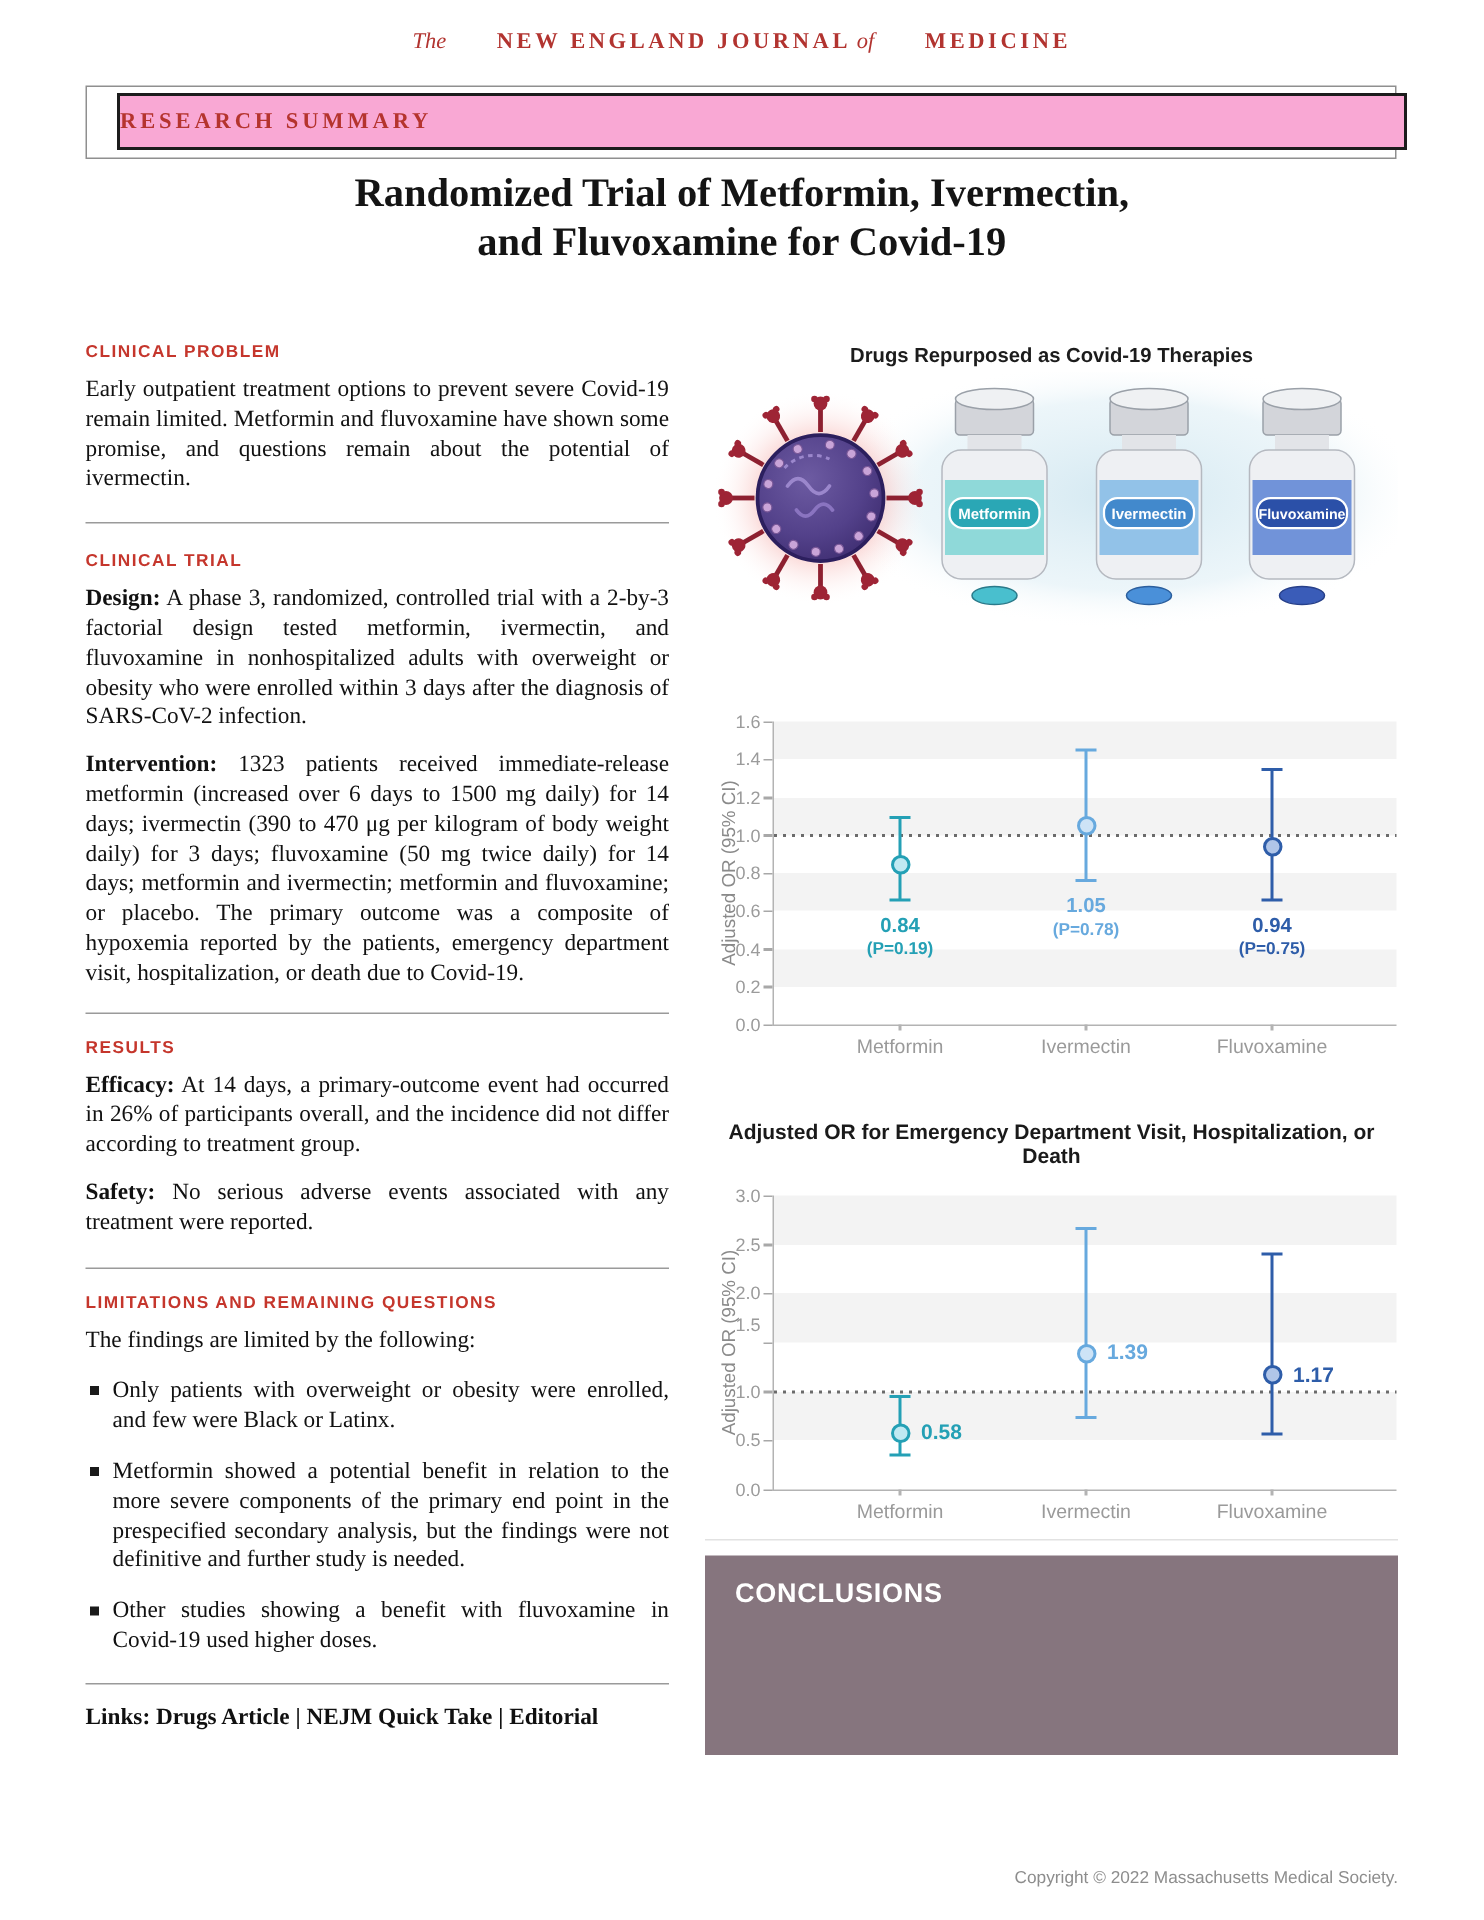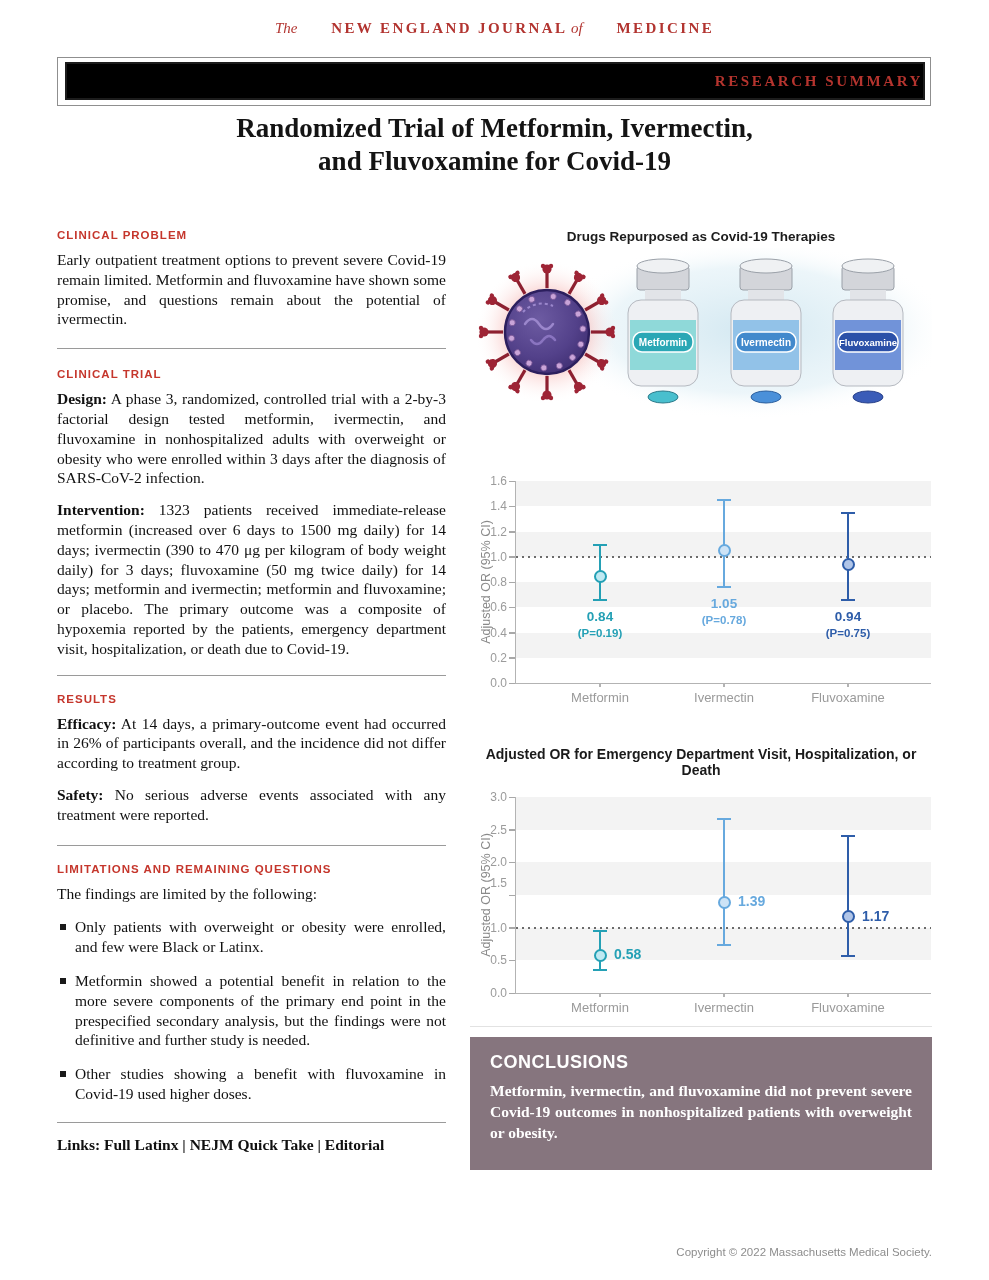--- a/index.html
+++ b/index.html
@@ -7,22 +7,22 @@
         font-family:"Liberation Serif",serif;color:#151515;}
   .abs{position:absolute;}
 
   
   #masthead{top:20px;left:0;width:100%;text-align:center;color:#b23430;font-size:15px;}
   #masthead .caps{letter-spacing:2.4px;font-weight:bold;margin-left:30px;}
   #masthead .it{font-style:italic;letter-spacing:0;}
 
   
   #rs-frame{left:57px;top:57px;width:872px;height:47px;border:1.5px solid #8f8f8f;background:#fff;}
-  #rs-box{left:65px;top:62px;width:856px;height:34px;border:2px solid #1c1c1c;background:#000000;
-          text-align:right;line-height:34px;color:#b5342e;font-size:15px;font-weight:bold;letter-spacing:2.6px;}
+  #rs-box{left:78px;top:62px;width:856px;height:34px;border:2px solid #1c1c1c;background:#f9a8d4;
+          text-align:left;line-height:34px;color:#b5342e;font-size:15px;font-weight:bold;letter-spacing:2.6px;}
 
   
   #title{top:112px;left:0;width:100%;text-align:center;font-weight:bold;font-size:27px;line-height:33px;color:#141414;}
   #byline{top:193px;left:0;width:100%;text-align:center;font-family:"Liberation Sans",sans-serif;
           font-weight:bold;font-size:13.5px;color:#7b7b7b;}
 
   
   #lcol{left:57px;top:226px;width:389px;}
   .sec-h{font-family:"Liberation Sans",sans-serif;font-weight:bold;font-size:11.5px;letter-spacing:1px;
          color:#c5362c;margin:0;}
@@ -125,21 +125,21 @@
     </div>
     <div class="bullet">
       <span class="sq"></span>
       <span class="bt">Other studies showing a benefit with fluvoxamine in Covid-19 used higher doses.</span>
     </div>
 
     <hr class="divider" style="margin-top:18px">
 
     <div id="links-line">
       <span>Links:</span>
-      <span>Full Latinx</span>
+      <span>Drugs Article</span>
       <span>|</span>
       <span>NEJM Quick Take</span>
       <span>|</span>
       <span>Editorial</span>
     </div>
   </div>
 
   <div id="fig-title" class="abs">Drugs Repurposed as Covid-19 Therapies</div>
 
   <svg id="illustration" class="abs" width="462" height="185" viewBox="0 0 462 185">
@@ -335,18 +335,17 @@
       <div class="err" style="left: 377px; top: 94.2px; height: 119.56px; background: rgb(46, 93, 169);"></div>
       <div class="cap" style="left: 371px; top: 212.76px; background: rgb(46, 93, 169);"></div>
       <div class="cap" style="left: 371px; top: 93.2px; background: rgb(46, 93, 169);"></div>
       <div class="marker" style="left: 371.5px; top: 168.06px; border-color: rgb(46, 93, 169); background: rgb(176, 197, 232);"></div>
       <div class="val right" style="left: 392px; top: 165.56px; color: rgb(46, 93, 169);">1.17</div>
     </div>
 
   <div id="pre-conclusions-rule" class="abs"></div>
   <div id="conclusions" class="abs">
     <h2>CONCLUSIONS</h2>
-    <div class="ctext">Metformin, ivermectin, and fluvoxamine did not prevent severe Covid-19 outcomes in nonhospitalized patients with overweight or obesity.</div>
   </div>
 
   <div id="footer" class="abs">Copyright © 2022 Massachusetts Medical Society.</div>
 
 </div>
 
 </body></html>

